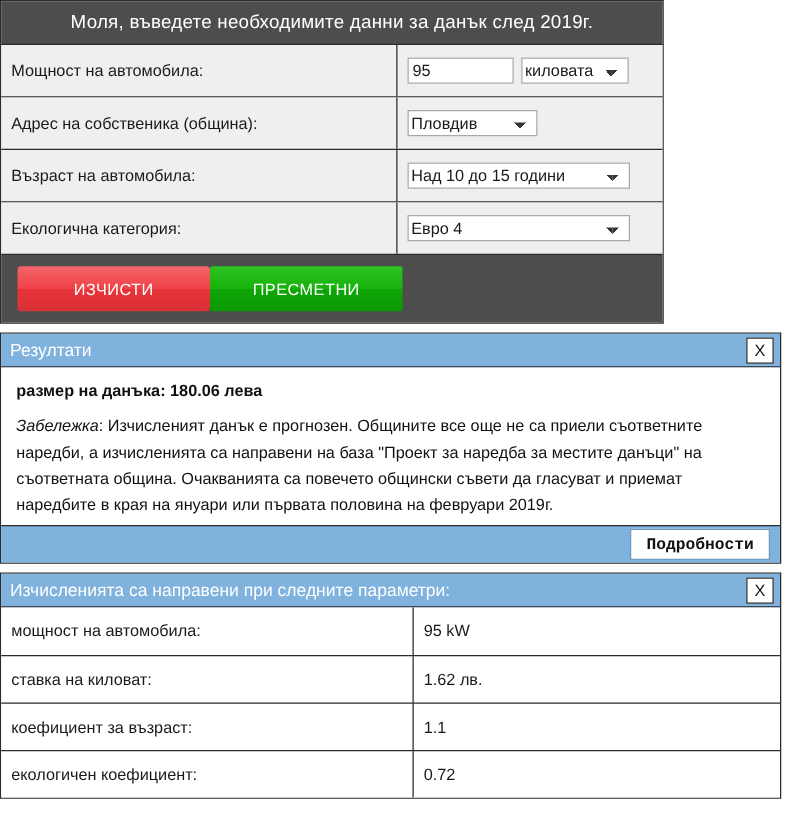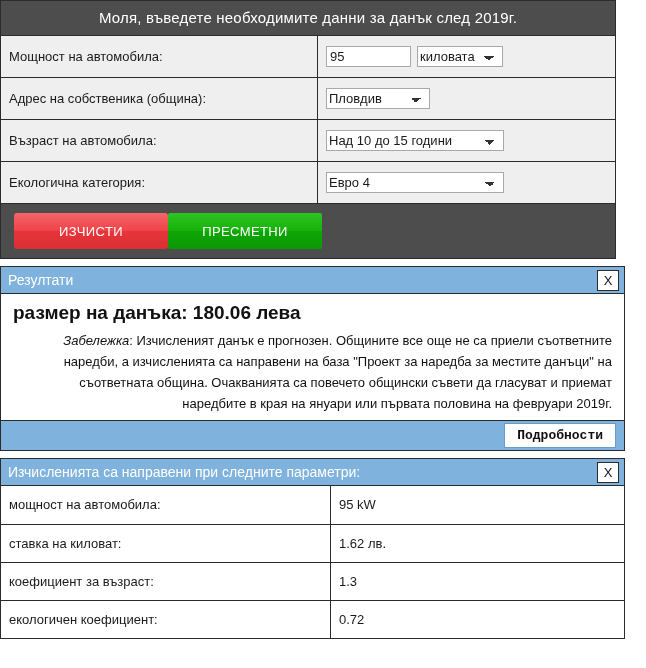--- a/index.html
+++ b/index.html
@@ -19,21 +19,21 @@
 
   .page {
     width: 646px;
     height: 668px;
     position: relative;
     box-sizing: border-box;
   }
 
   
   .form-panel {
-    width: 616px;
+    width: 531px;
     box-sizing: border-box;
     border: 1px solid #2b2b2b;
     background: #efefef;
   }
   .form-header {
     background: #4d4d4d;
     color: #ffffff;
     text-align: center;
     font-size: 15px;
     line-height: 34px;
@@ -190,30 +190,30 @@
     padding: 0;
     box-sizing: border-box;
   }
 
   .results-body {
     background: #ffffff;
     padding: 8px 12px 6px 12px;
   }
   .tax-amount {
     font-weight: bold;
-    font-size: 19px;
+    font-size: 13px;
     color: #111111;
     margin: 2px 0 9px 0;
     line-height: 17px;
   }
   .note {
     font-size: 13px;
     color: #111111;
     line-height: 21px;
-    text-align: right;
+    text-align: left;
   }
   .note .note-label {
     font-style: italic;
   }
   .results-footer {
     background: #7fb2dd;
     height: 30px;
     display: flex;
     align-items: center;
     justify-content: flex-end;
@@ -346,21 +346,21 @@
         <tr>
           <td class="p-key">мощност на автомобила:</td>
           <td class="p-val">95 kW</td>
         </tr>
         <tr>
           <td class="p-key">ставка на киловат:</td>
           <td class="p-val">1.62 лв.</td>
         </tr>
         <tr>
           <td class="p-key">коефициент за възраст:</td>
-          <td class="p-val">1.3</td>
+          <td class="p-val">1.1</td>
         </tr>
         <tr>
           <td class="p-key">екологичен коефициент:</td>
           <td class="p-val">0.72</td>
         </tr>
       </tbody>
     </table>
   </div>
 
 </div>

